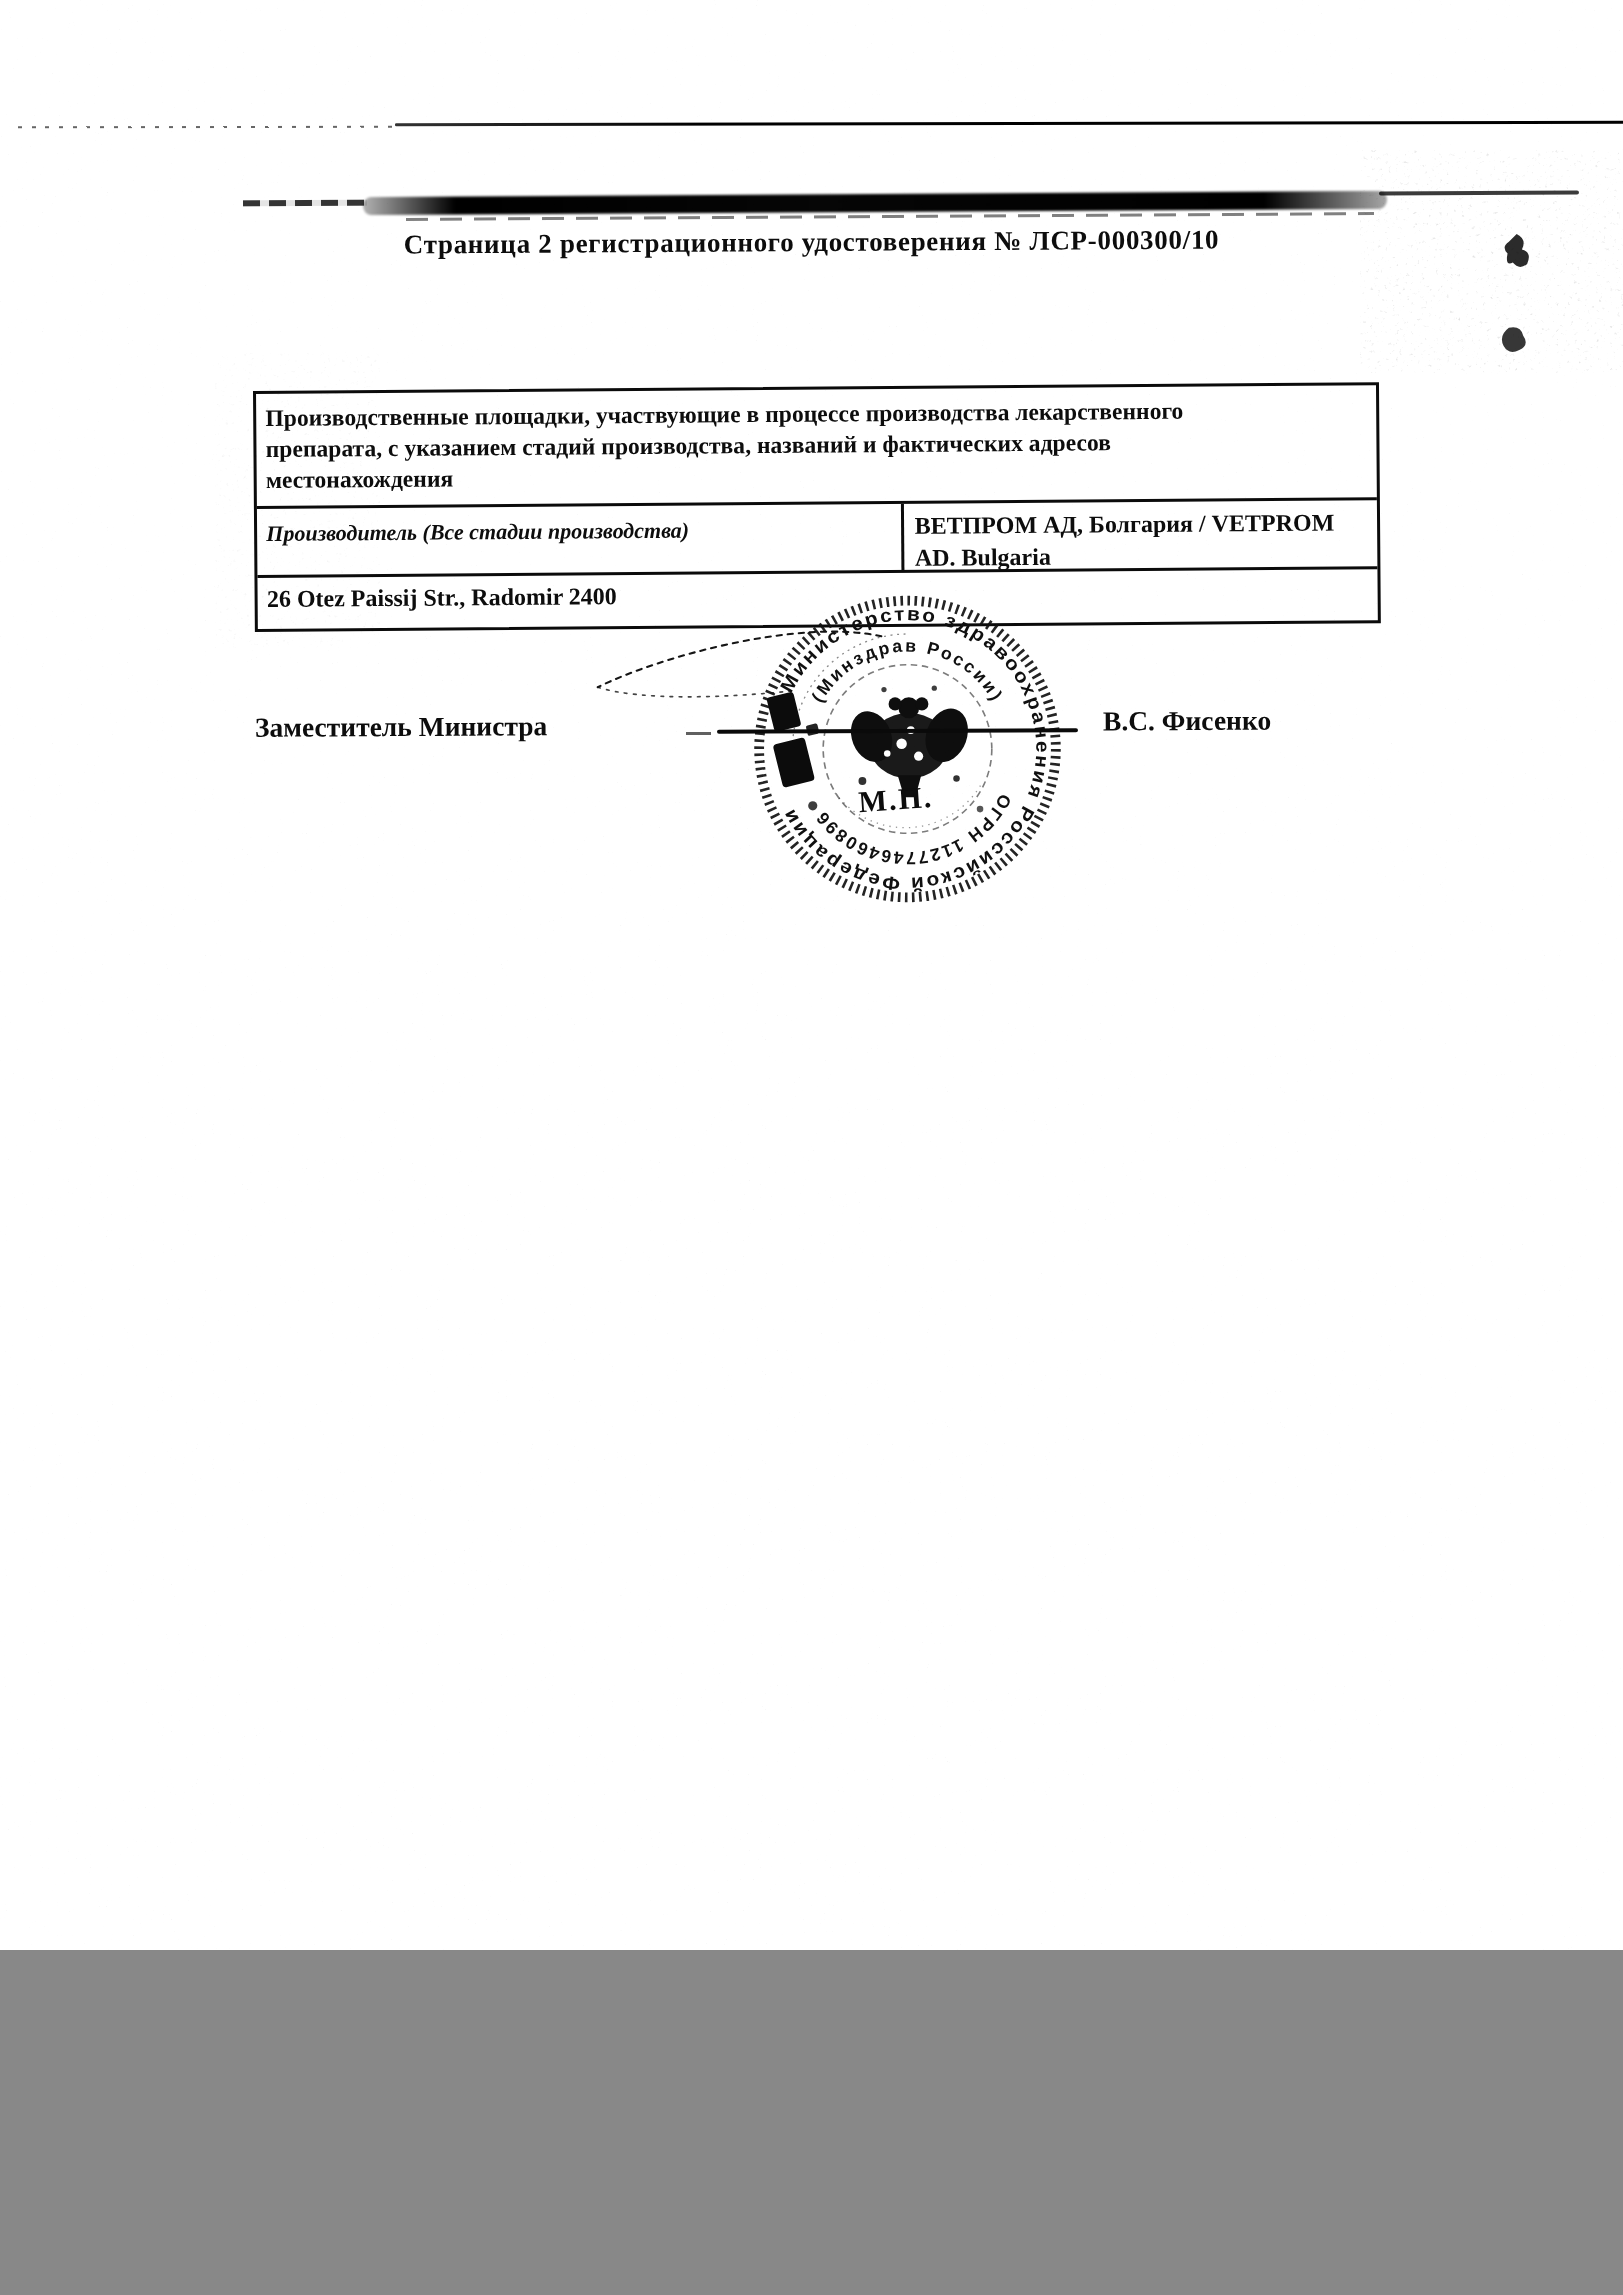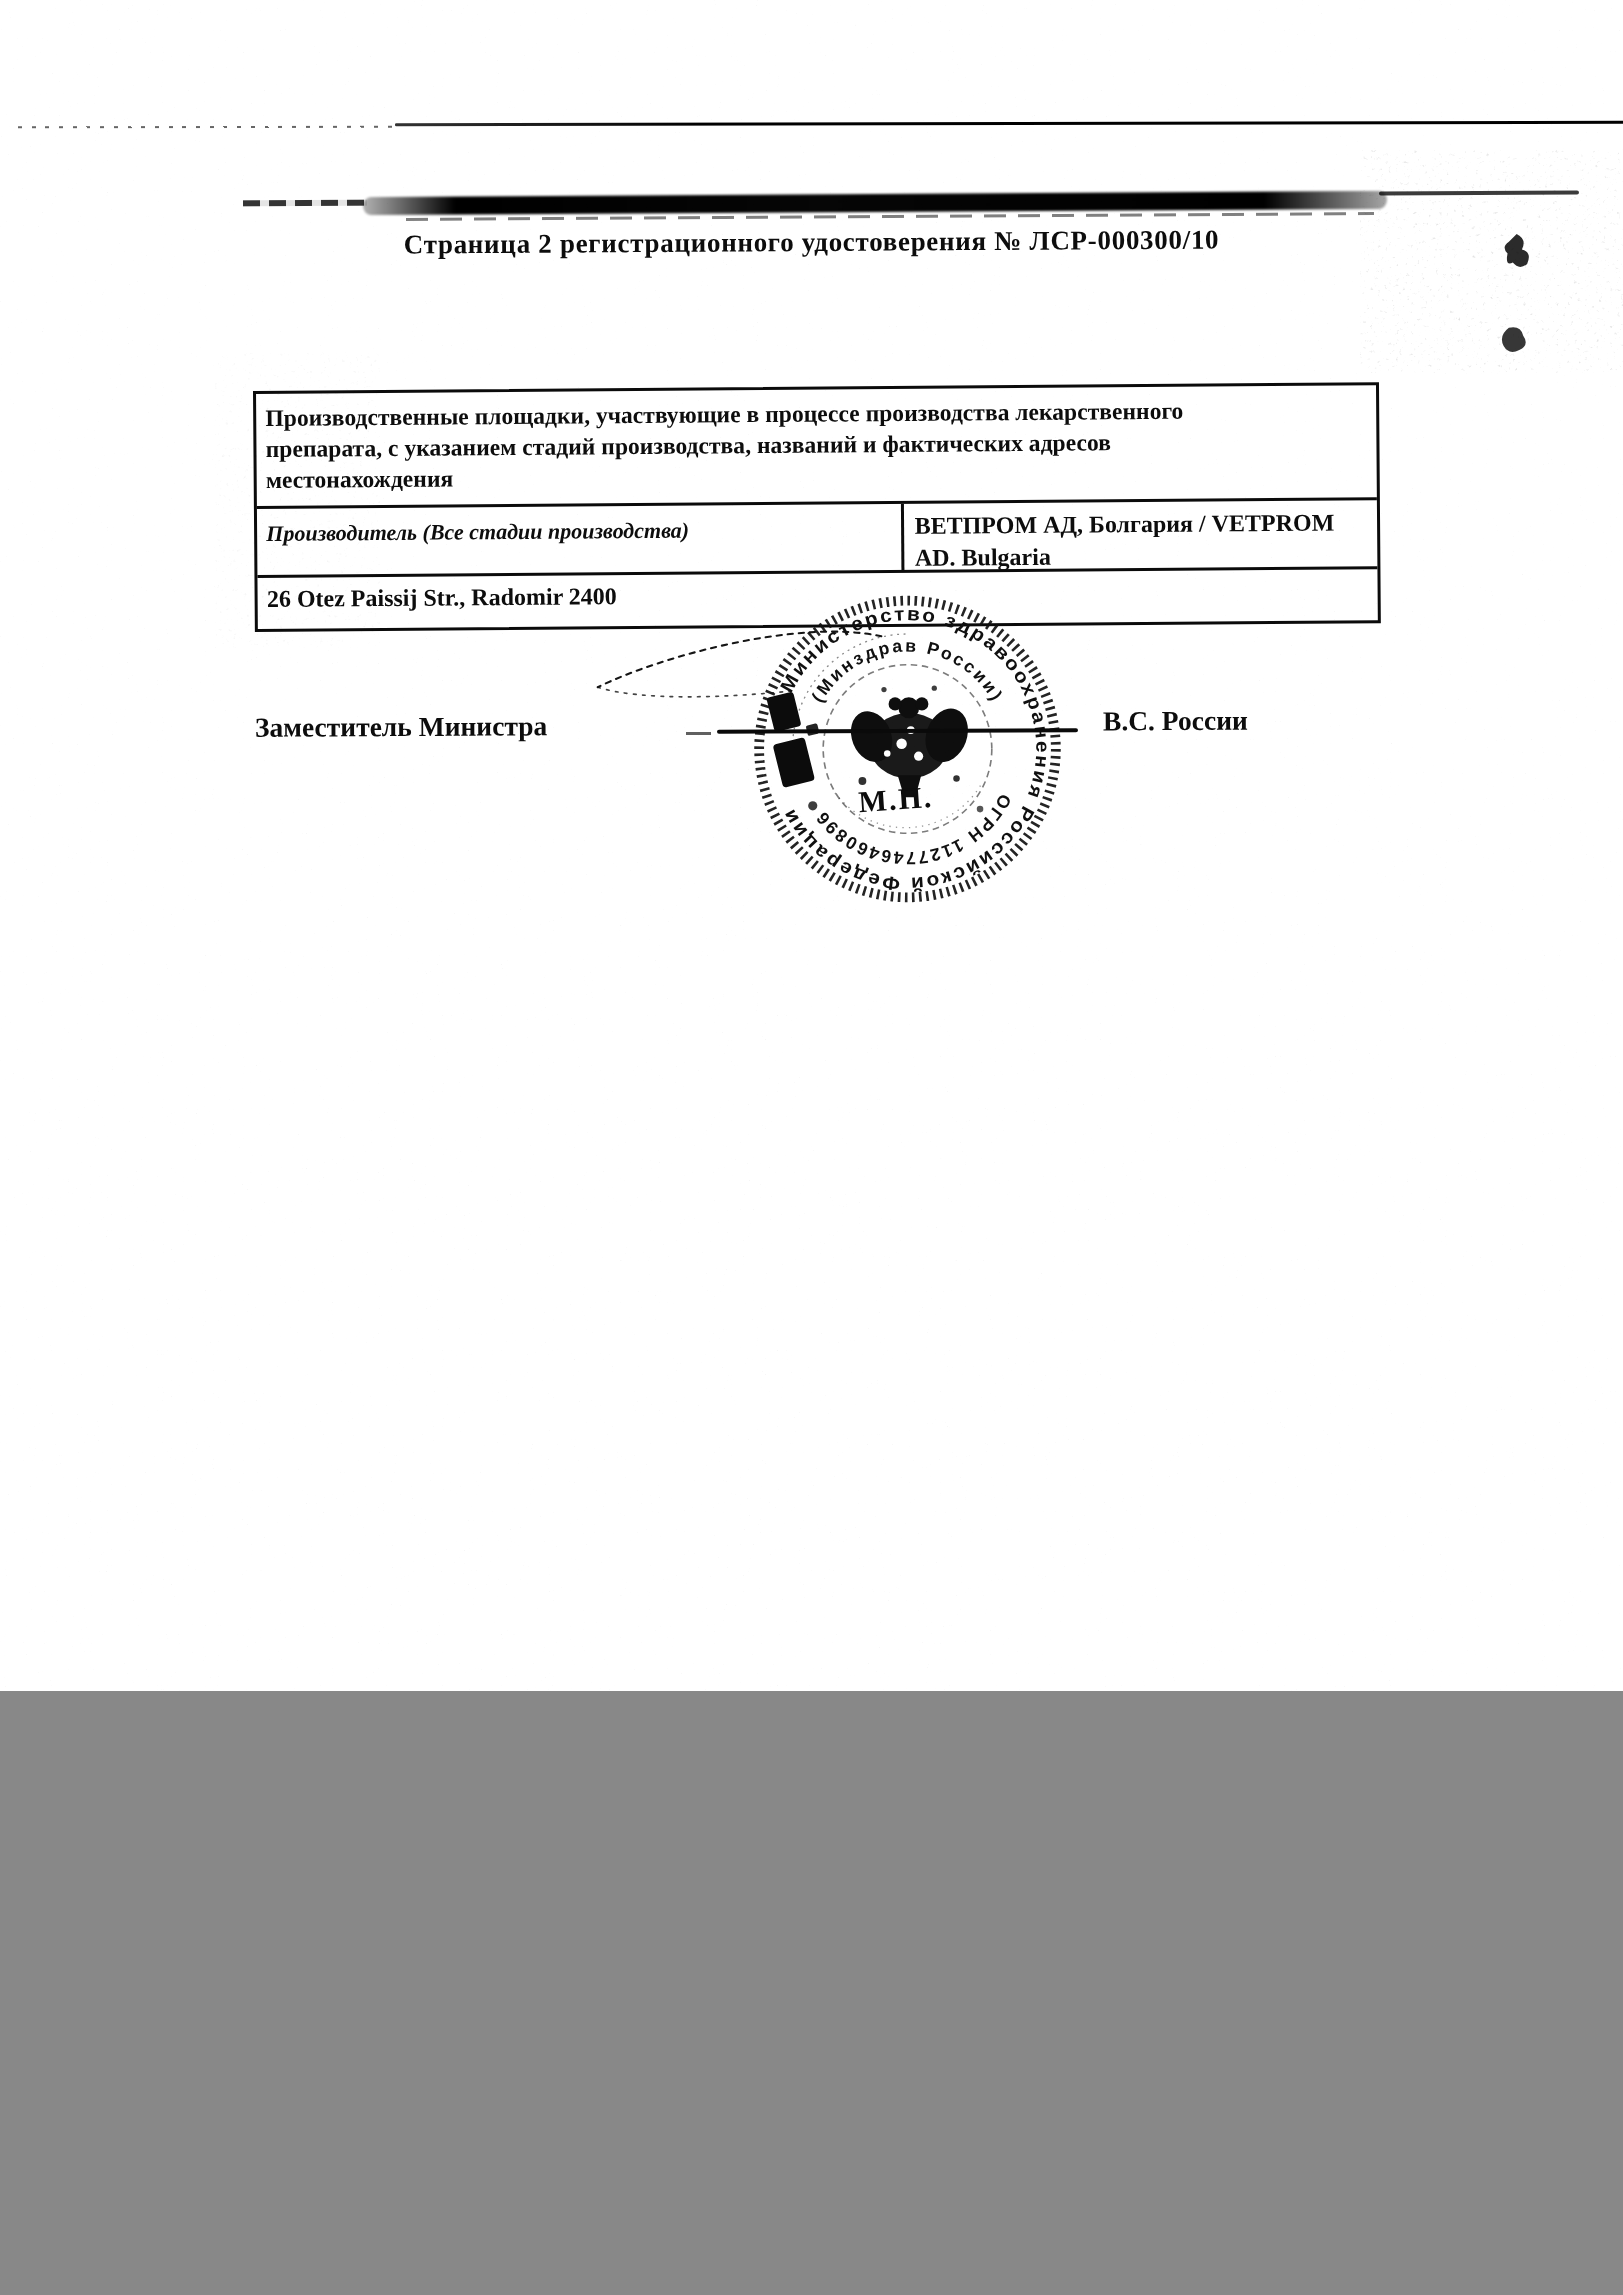--- a/index.html
+++ b/index.html
@@ -1,17 +1,17 @@
 <!DOCTYPE html>
 <html style="font-size:10.5px"><head>
 <meta charset="utf-8">
 <style>
   html,body{margin:0;padding:0;background:#888;}
   .page{
-    position:relative;width:1623px;height:1691px;background:#ffffff;
+    position:relative;width:1623px;height:1950px;background:#ffffff;
     font-family:"Liberation Serif", serif;color:#0d0d0d;overflow:hidden;
   }
   
   .scanline-dotted{position:absolute;left:18.3px;top:126px;width:376px;height:2px;
     background:repeating-linear-gradient(90deg,#000 0 3.9px,transparent 3.9px 13.7px);
     opacity:.6;transform:rotate(-.08deg);}
   .scanline-solid{position:absolute;left:395px;top:122px;width:1229px;height:3.3px;
     background:linear-gradient(90deg,rgba(0,0,0,.8),#000 25%,#000 100%);
     transform:rotate(-.12deg);border-radius:1.3px;}
   .smudge-main{position:absolute;left:363px;top:194px;width:1024px;height:17.7px;
@@ -74,21 +74,21 @@
       <div class="t-cell-label">Производитель (Все стадии производства)</div>
       <div class="t-cell-value">
         <div>ВЕТПРОМ АД, Болгария / VETPROM</div>
         <div>AD. Bulgaria</div>
       </div>
     </div>
     <div class="t-row3">26 Otez Paissij Str., Radomir 2400</div>
   </div>
 
   <div class="sig-position">Заместитель Министра</div>
-  <div class="sig-name">В.С. России</div>
+  <div class="sig-name">В.С. Фисенко</div>
   <div class="sig-line"></div>
   <div class="sig-line-pre"></div>
 
   <svg class="flourish-svg" viewBox="0 0 470 150">
     <g fill="none" stroke="#151515" stroke-linecap="round">
       <path d="M 462 28 C 335 0 120 60 28 106" stroke-width="3.2" stroke-dasharray="8 9"></path>
       <path d="M 28 106 C 95 127 225 122 322 112" stroke-width="2.6" stroke-dasharray="4 10" opacity=".8"></path>
     </g>
   </svg>
 

